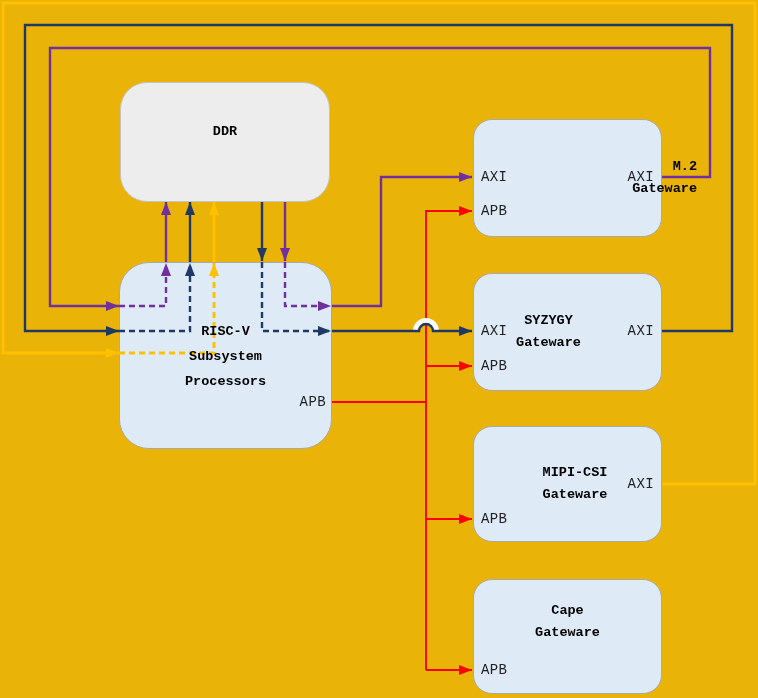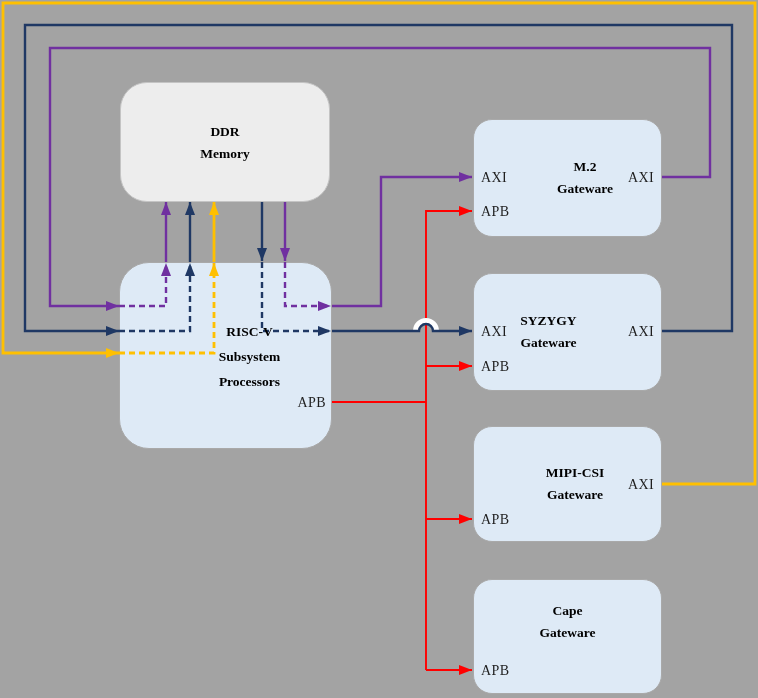--- a/index.html
+++ b/index.html
@@ -1,18 +1,18 @@
 <!DOCTYPE html>
 <html><head>
 <meta charset="utf-8">
 <style>
   html,body{margin:0;padding:0;background:#fff;}
   .canvas{
-    position:relative;width:758px;height:698px;background:#a3a3a3;
-    font-family:Liberation Serif, serif;overflow:hidden;
+    position:relative;width:758px;height:698px;background:#eab308;
+    font-family:Liberation Mono, monospace;overflow:hidden;
   }
   .block{position:absolute;box-sizing:border-box;z-index:1;}
   .block.gray{background:#EDEDED;border:1.3px solid #C4C4C4;}
   .block.blue{background:#DEEAF6;border:1.3px solid #A9A9A9;}
   .lines-layer{position:absolute;left:0;top:0;z-index:2;pointer-events:none;}
   .labels{position:absolute;left:0;top:0;width:758px;height:698px;z-index:3;pointer-events:none;}
   .title{position:absolute;text-align:center;font-weight:bold;font-size:13.5px;
          line-height:22px;color:#000;}
   .title.tall{line-height:25px;}
   .port{position:absolute;font-size:14px;color:#1f1f1f;line-height:15px;letter-spacing:.4px;}
@@ -77,31 +77,30 @@
       <path d="M 285 202 V 261" marker-end="url(#ah-purple)"></path>
       <path d="M 285 262 V 306 H 331" stroke-dasharray="6 4" marker-end="url(#ah-purple)"></path>
       <path d="M 332 306 H 381 V 177 H 472" marker-end="url(#ah-purple)"></path>
     </g>
   </svg>
 
   <div class="labels">
 
     <div class="title" style="left:120px;top:121px;width:210px;">
       <div>DDR</div>
-      <div>Memory</div>
     </div>
 
-    <div class="title tall" style="left:119px;top:319px;width:213px;margin-left:24px;">
+    <div class="title tall" style="left:119px;top:319px;width:213px;">
       <div>RISC-V</div>
       <div>Subsystem</div>
       <div>Processors</div>
     </div>
     <div class="port r" style="left:284px;top:395px;">APB</div>
 
-    <div class="title" style="left:473px;top:156px;width:224px;">
+    <div class="title" style="left:473px;top:156px;width:224px;text-align:right;">
       <div>M.2</div>
       <div>Gateware</div>
     </div>
     <div class="port" style="left:481px;top:170px;">AXI</div>
     <div class="port r" style="left:612px;top:170px;">AXI</div>
     <div class="port" style="left:481px;top:204px;">APB</div>
 
     <div class="title" style="left:473px;top:310px;width:151px;">
       <div>SYZYGY</div>
       <div>Gateware</div>

